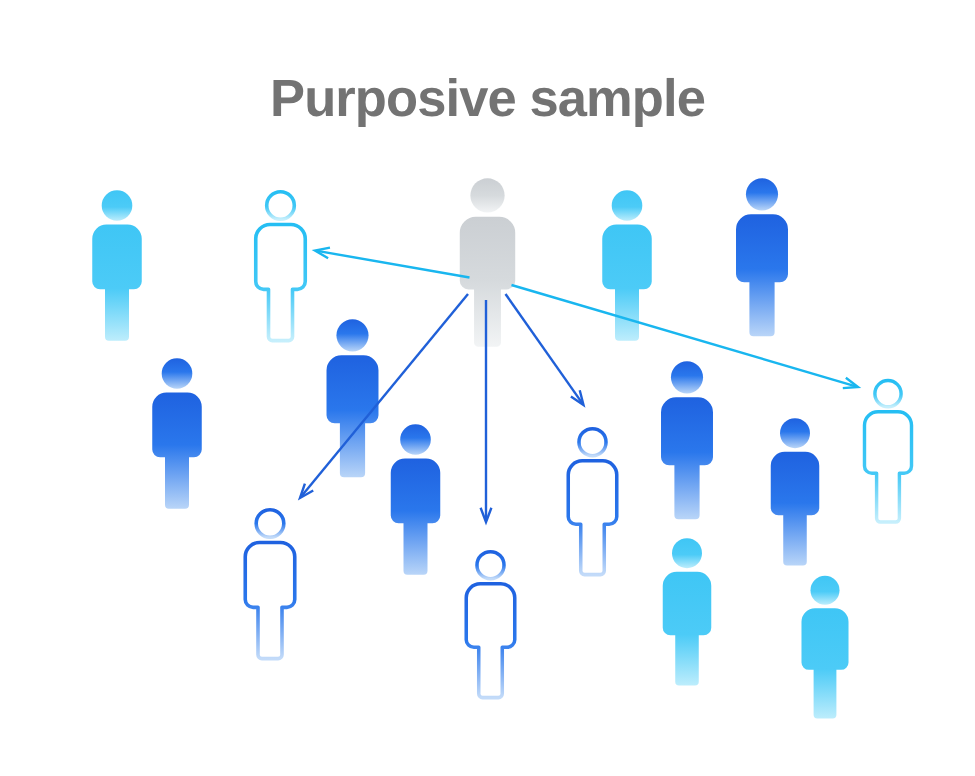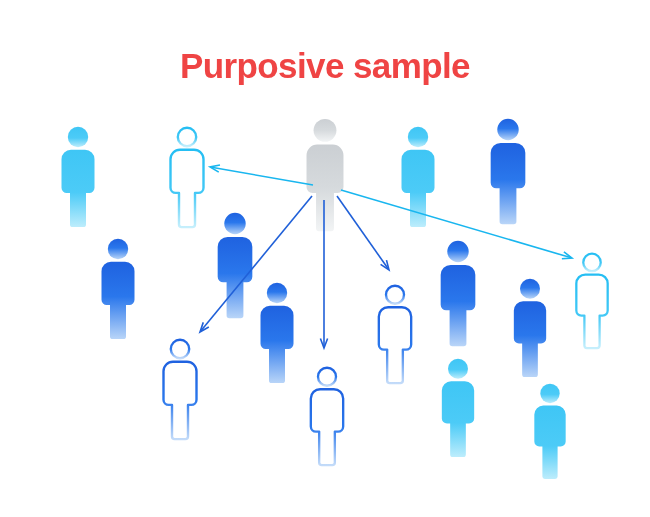--- a/index.html
+++ b/index.html
@@ -12,21 +12,21 @@
   }
   #stage{position:relative;width:650px;height:517px;background:#ffffff;}
   #title{
     position:absolute;
     left:0;top:48px;width:650px;
     text-align:center;
     font-family:"Liberation Sans", sans-serif;
     font-size:35px;
     font-weight:bold;
     letter-spacing:-0.6px;
-    color:#ef4444;
+    color:#737373;
     line-height:1;
   }
   #figlayer,#arrowlayer{
     position:absolute;left:0;top:0;width:650px;height:517px;
   }
   #arrowlayer{pointer-events:none;}
 </style>
 </head>
 <body>
 

